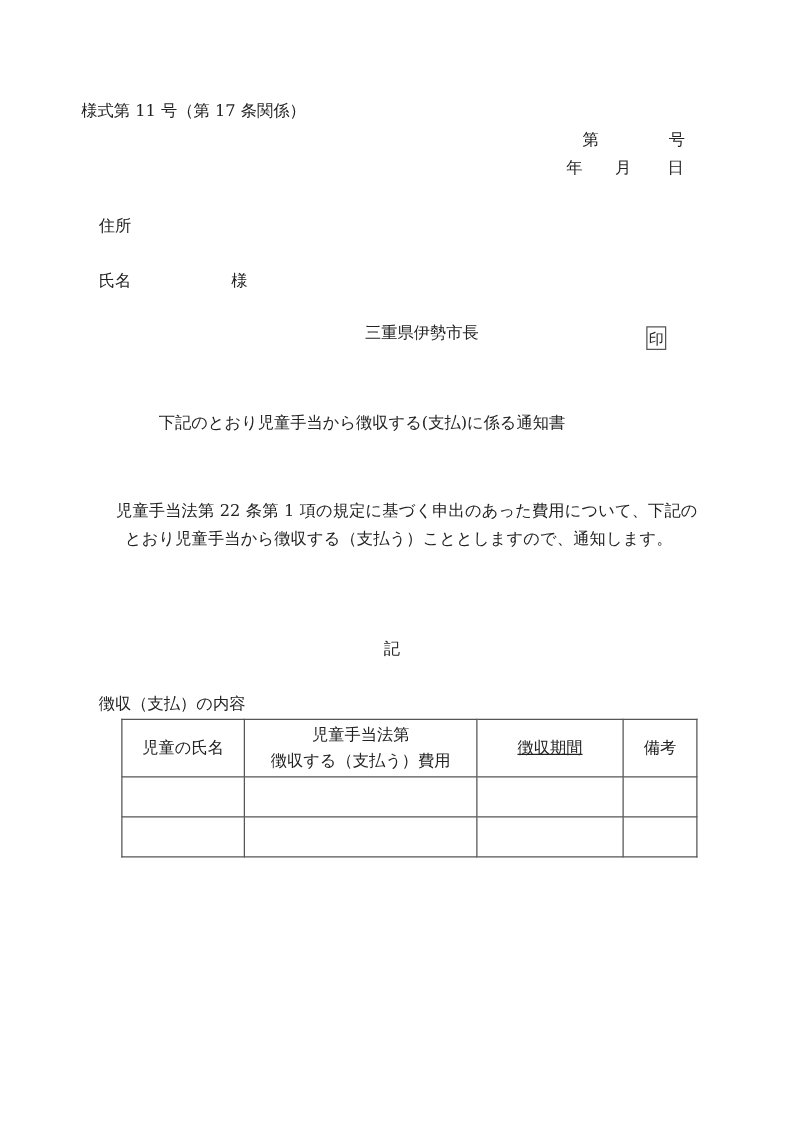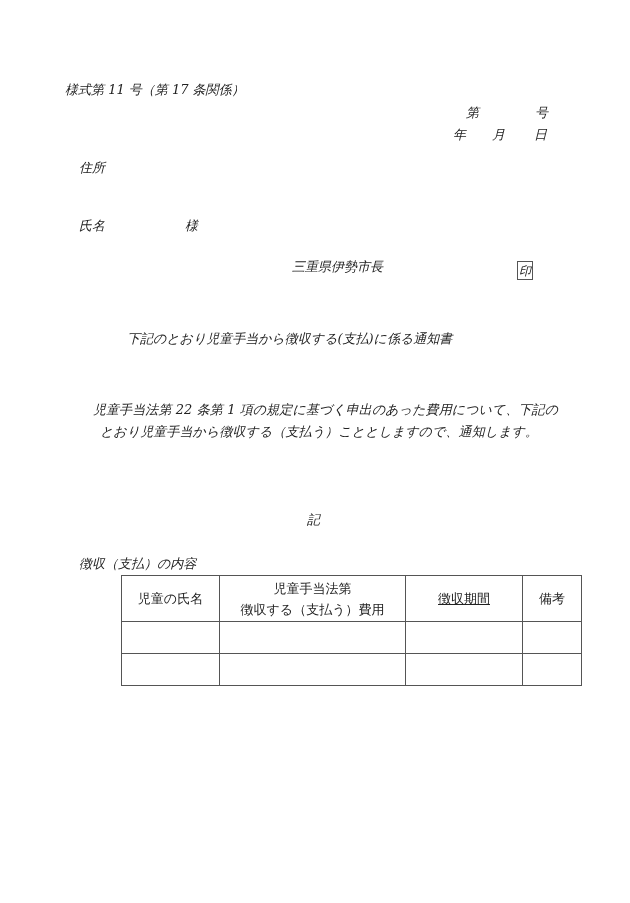--- a/index.html
+++ b/index.html
@@ -9,30 +9,30 @@
     }
     body {
       width: 630px;
       height: 903px;
       position: relative;
       overflow: hidden;
       font-family: "DejaVu Serif", "Liberation Serif", serif;
       color: #222222;
       font-size: 13px;
     }
-    .abs { position: absolute; white-space: nowrap; line-height: 1; font-style: italic; }
+    .abs { position: absolute; white-space: nowrap; line-height: 1; }
 
     .form-no { left: 65px; top: 83px; font-size: 13px; }
     .doc-no-label { left: 466px; top: 106px; }
     .doc-no-suffix { left: 535px; top: 106px; }
     .date-year { left: 453px; top: 128px; }
     .date-month { left: 492px; top: 128px; }
     .date-day { left: 534px; top: 128px; }
 
-    .addr-label { left: 79px; top: 161px; }
+    .addr-label { left: 79px; top: 175px; }
     .name-label { left: 79px; top: 219px; }
     .name-honorific { left: 185px; top: 219px; }
 
     .issuer { left: 292px; top: 260px; }
     .seal {
       left: 517px; top: 261px;
       width: 14px; height: 17px;
       border: 1px solid #555;
       font-size: 12px;
       display: flex; align-items: center; justify-content: center;
@@ -51,21 +51,20 @@
     }
 
     .ki { left: 307px; top: 513px; }
     .section-label { left: 79px; top: 557px; }
 
     table.content-table {
       position: absolute;
       left: 97px; top: 575px;
       border-collapse: collapse;
       font-size: 13px;
-      margin-left: 24px;
     }
     table.content-table th, table.content-table td {
       border: 1px solid #555;
       padding: 0;
       text-align: center;
       font-weight: normal;
       vertical-align: middle;
       line-height: 21px;
     }
     .col1 { width: 97px; }

